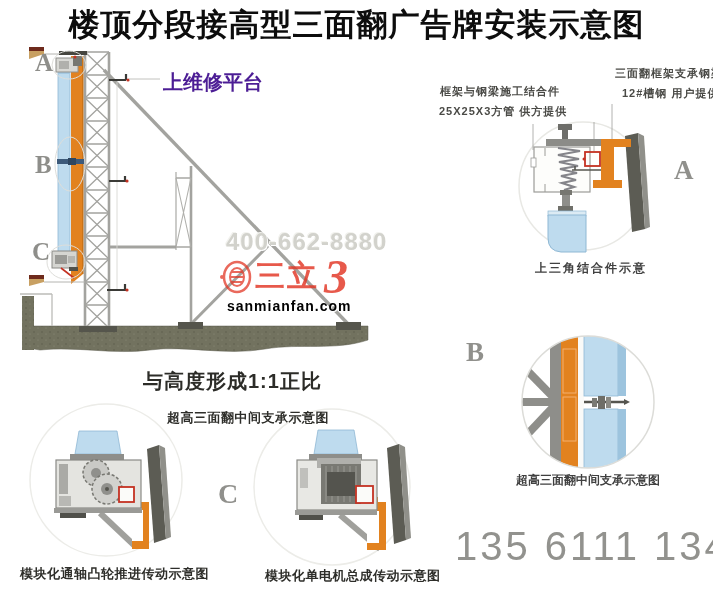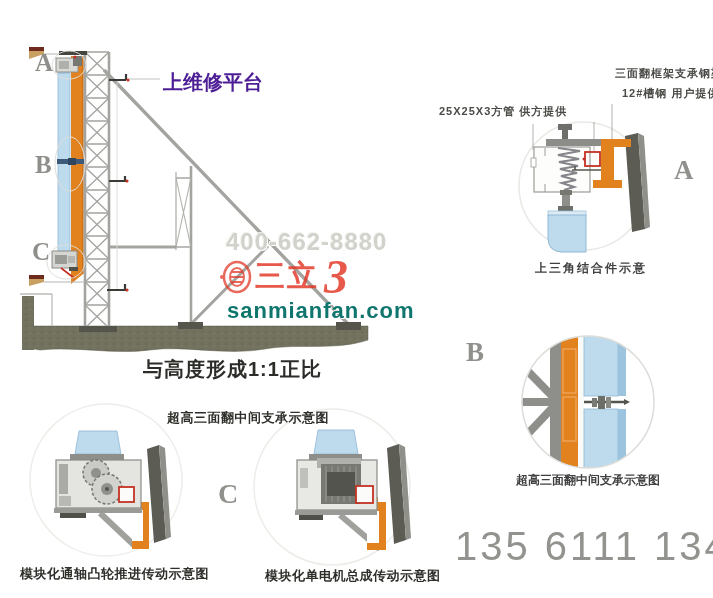--- a/index.html
+++ b/index.html
@@ -7,27 +7,27 @@
           font-family:"Liberation Sans",sans-serif;}
   .layer{position:absolute;left:0;top:0;}
   .t{position:absolute;white-space:nowrap;}
   .title{left:0;right:0;top:4px;text-align:center;font-size:31px;font-weight:900;
          color:#0d0d0d;letter-spacing:1px;}
   .ptlabel{font-family:"Liberation Serif","DejaVu Serif",serif;font-weight:bold;
            color:#8e8e8a;font-size:25px;}
   .detlabel{font-family:"Liberation Serif","DejaVu Serif",serif;font-weight:bold;
             color:#90908c;font-size:27px;}
   .note{font-weight:bold;color:#4c1d95;font-size:20px;}
-  .ratio{font-weight:900;color:#2c2c28;font-size:20px;letter-spacing:1px;}
+  .ratio{font-weight:900;color:#2c2c28;font-size:20px;letter-spacing:1px;margin-top:12px;}
   .ann{font-size:11px;font-weight:bold;color:#4a4a46;letter-spacing:1px;}
   .cap{font-size:12px;font-weight:bold;color:#404040;letter-spacing:1px;}
   .caph{font-size:13px;font-weight:bold;color:#2e2e2a;letter-spacing:0.5px;}
   .wm-phone{font-size:24px;font-weight:bold;color:#d2d2cc;letter-spacing:1px;
             text-shadow:1px 1px 0 #ffffff,-1px -1px 0 #f2f2ee;text-align:right;}
-  .wm-domain{font-size:22px;font-weight:bold;color:#0f766e;letter-spacing:1px;
+  .wm-domain{font-size:14px;font-weight:bold;color:#000000;letter-spacing:1px;
             text-shadow:1px 1px 0 #ffffff;}
   .wm-logo{display:flex;align-items:center;gap:3px;opacity:0.82;}
   .wm-logo .hanzi{font-size:30px;font-weight:900;color:#e23524;letter-spacing:2px;}
   .wm-logo .digit{font-family:"Liberation Serif","DejaVu Serif",serif;font-size:48px;
                   font-weight:900;font-style:italic;color:#e23524;line-height:40px;
                   margin:0 2px;}
   .footer-phone{font-size:40px;color:#92928e;letter-spacing:3px;}
 </style>
 </head>
 <body>
@@ -221,27 +221,29 @@
       <rect x="317" y="458" width="44" height="10" fill="#b0b0ac"></rect>
       <rect x="321" y="464" width="40" height="40" fill="#797973"></rect>
       <path d="M326,466 V502 M332,466 V502 M338,466 V502 M344,466 V502 M350,466 V502 M356,466 V502" stroke="#9a9a94" stroke-width="1"></path>
       <rect x="327" y="472" width="28" height="24" fill="#54544e"></rect>
       <rect x="356" y="486" width="17" height="17" fill="#fbfbf9" stroke="#c43122" stroke-width="1.8"></rect>
       <rect x="295" y="510" width="82" height="5" fill="#9a9a96"></rect>
       <rect x="299" y="515" width="24" height="5" fill="#50504a"></rect>
     </g>
   </svg>
 
+  <div class="t title">楼顶分段接高型三面翻广告牌安装示意图</div>
 
   <div class="t ptlabel" style="left:35px;top:49px;">A</div>
   <div class="t ptlabel" style="left:35px;top:151px;">B</div>
   <div class="t ptlabel" style="left:32px;top:238px;">C</div>
   <div class="t note" style="left:163px;top:69px;">上维修平台</div>
   <div class="t ratio" style="left:143px;top:356px;">与高度形成1:1正比</div>
 
+  <div class="t ann" style="left:440px;top:84px;">框架与钢梁施工结合件</div>
   <div class="t ann" style="left:439px;top:104px;text-align:right;">25X25X3方管 供方提供</div>
   <div class="t ann" style="left:615px;top:66px;">三面翻框架支承钢梁</div>
   <div class="t ann" style="left:622px;top:86px;">12#槽钢 用户提供</div>
 
   <div class="t detlabel" style="left:674px;top:155px;">A</div>
   <div class="t cap" style="left:535px;top:260px;letter-spacing:2px;">上三角结合件示意</div>
 
   <div class="t detlabel" style="left:466px;top:337px;">B</div>
   <div class="t cap" style="left:516px;top:472px;letter-spacing:0;">超高三面翻中间支承示意图</div>
 

